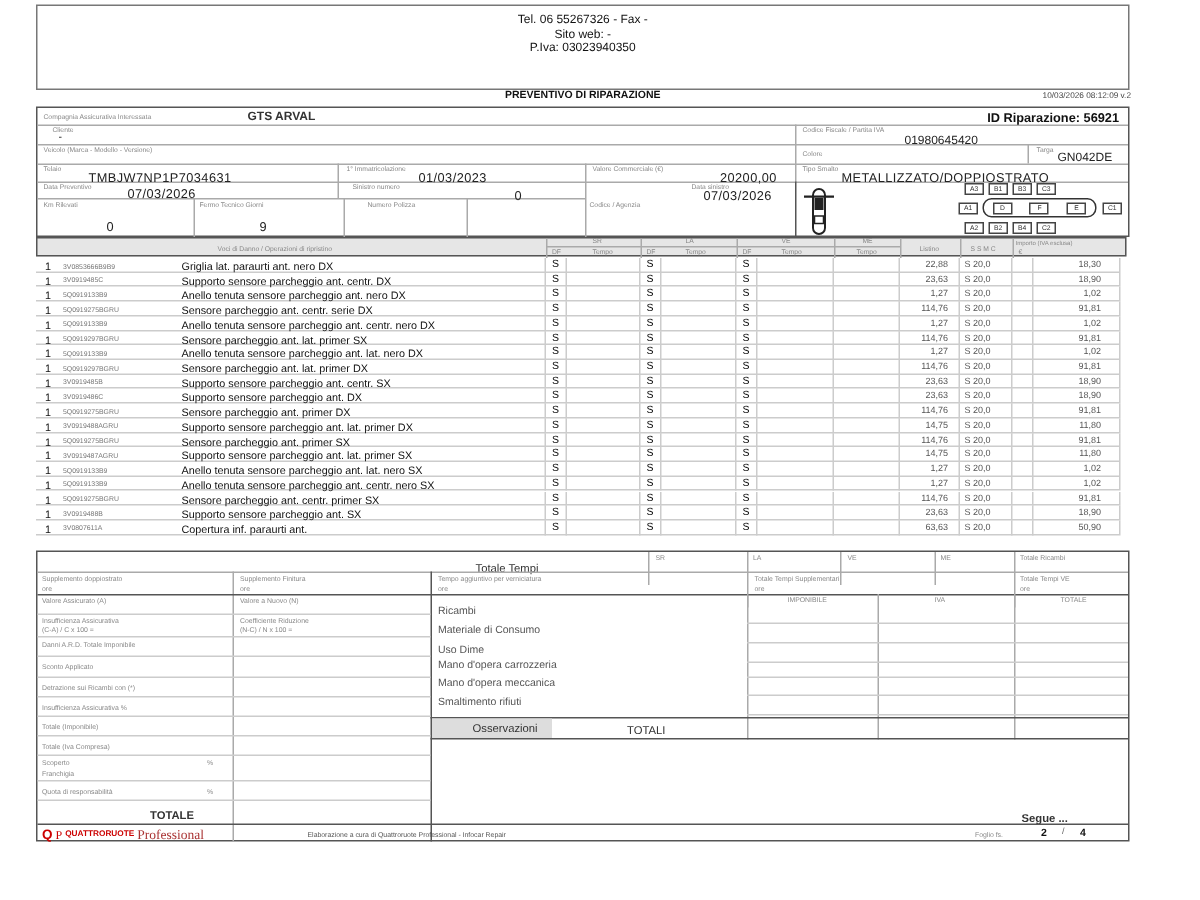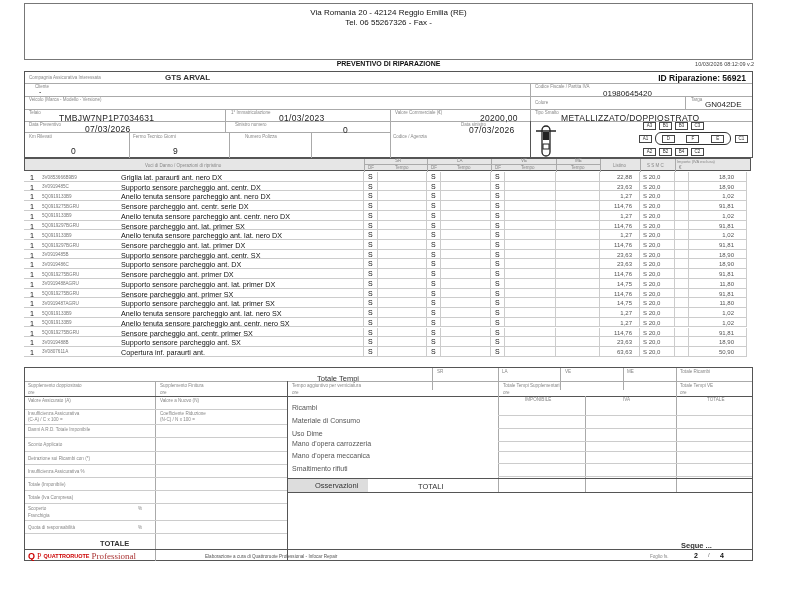--- a/index.html
+++ b/index.html
@@ -39,22 +39,23 @@
   #bottom { left: 24px; top: 367px; width: 729px; height: 194px; border: 1px solid #555; }
   .bl { font-size: 4.6px; color: #888; position: absolute; white-space: nowrap; }
   .bm { font-size: 7px; color: #555; position: absolute; white-space: nowrap; }
   .grey { background: #ddd; }
 </style>
 </head>
 <body>
 
 <div id="hdr" class="abs">
   <div style="height:4px"></div>
-  <div class="ln">Via Romania 20  -  42124 Reggio Emilia (RE)</div>
   <div class="ln">Tel. 06 55267326  -  Fax -</div>
+  <div class="ln">Sito web: -</div>
+  <div class="ln">P.Iva: 03023940350</div>
 </div>
 <div id="title" class="abs">PREVENTIVO DI RIPARAZIONE</div>
 <div id="stamp" class="abs">10/03/2026 08:12:09 v.2</div>
 
 <div id="info" class="abs">
 
   <div class="hline" style="left:0;top:11px;width:727px"></div>
   <div class="hline" style="left:0;top:24px;width:727px"></div>
   <div class="hline" style="left:0;top:37px;width:727px"></div>
   <div class="hline" style="left:0;top:49px;width:727px"></div>

